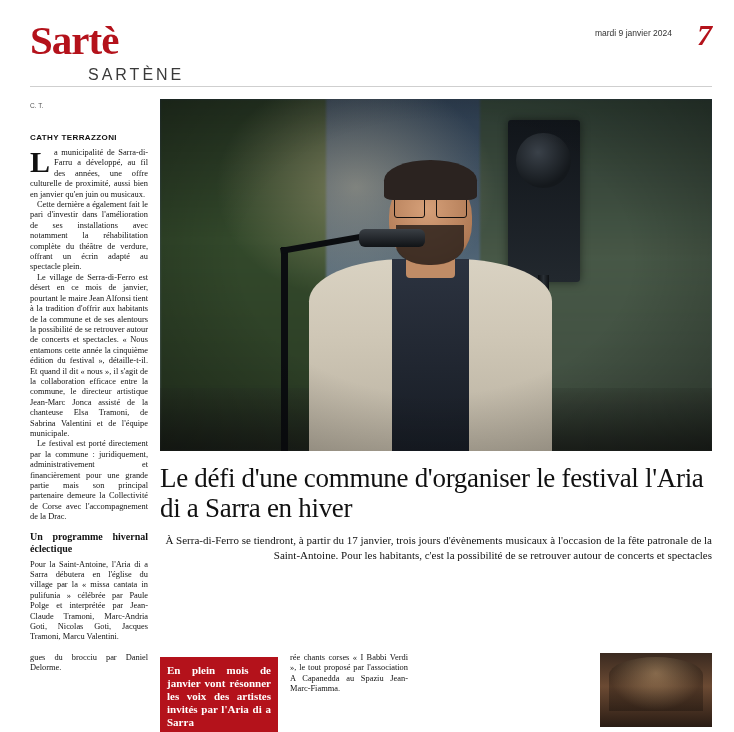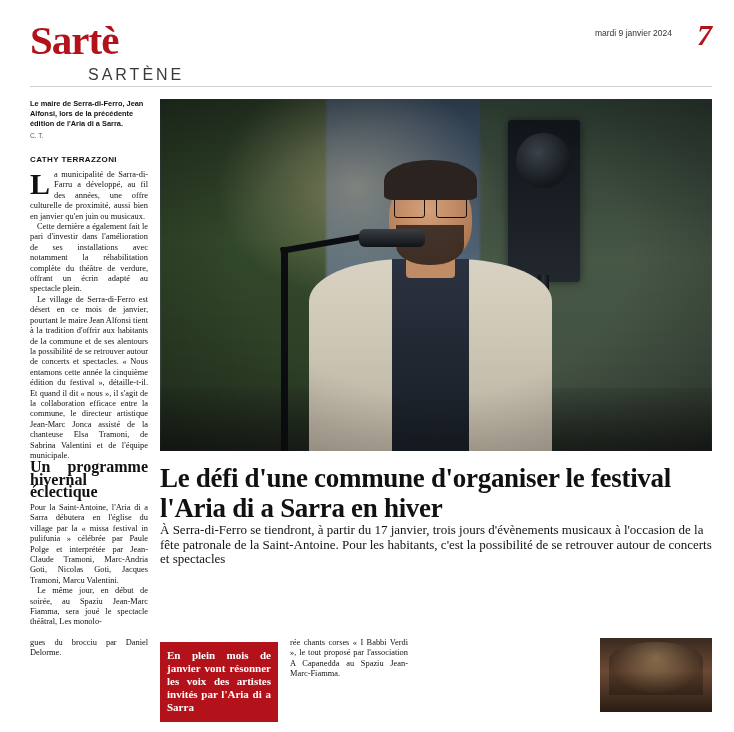--- a/index.html
+++ b/index.html
@@ -94,21 +94,21 @@
     font-family: "Liberation Sans", sans-serif;
     font-size: 6.5px;
     color: #555;
     margin-top: 3px;
   }
   .byline {
     font-family: "Liberation Sans", sans-serif;
     font-size: 8px;
     font-weight: bold;
     letter-spacing: .4px;
-    margin-top: 16px;
+    margin-top: 24px;
     margin-bottom: 6px;
     color: #111;
   }
   .body-col {
     font-family: "Liberation Serif", serif;
     font-size: 8.4px;
     line-height: 10.4px;
     text-align: justify;
     color: #111;
     hyphens: auto;
@@ -125,23 +125,23 @@
     font-family: "Liberation Serif", serif;
     font-weight: bold;
     font-size: 30px;
     line-height: 24px;
     padding: 2px 4px 0 0;
     color: #111;
   }
   .subhead {
     font-family: "Liberation Serif", serif;
     font-weight: bold;
-    font-size: 16px;
+    font-size: 10px;
     line-height: 12.5px;
-    margin-top: 0;
+    margin-top: 8px;
     margin-bottom: 4px;
   }
 
   
   .photo {
     position: relative;
     width: 100%;
     height: 352px;
     overflow: hidden;
     background: #1b2430;
@@ -285,31 +285,32 @@
     border-radius: 6px;
   }
   .ph-vignette {
     position: absolute; inset: 0;
     background: radial-gradient(ellipse at 50% 45%, rgba(0,0,0,0) 50%, rgba(0,0,0,.35) 100%);
   }
 
   
   .headline {
     font-family: "Liberation Serif", serif;
-    font-weight: bold;
+    font-weight: normal;
     font-size: 27px;
     line-height: 30px;
     margin: 12px 0 0 0;
     letter-spacing: -0.3px;
   }
   .standfirst {
     font-family: "Liberation Serif", serif;
-    font-size: 13px;
+    font-size: 11px;
     line-height: 14.5px;
-    text-align: left;
+    margin-top: 10px;
+    text-align: right;
   }
 
   
   .lower {
     display: flex;
     gap: 12px;
     margin-top: 10px;
   }
   .lower-main {
     flex: 1;
@@ -371,32 +372,31 @@
     <h1 class="masthead-title">Sartè</h1>
     <div class="masthead-sub">SARTÈNE</div>
     <div class="masthead-date">mardi 9 janvier 2024</div>
     <div class="masthead-page">7</div>
   </div>
   <div class="rule"></div>
 
   <div class="upper">
 
     <div class="col-left">
-      <div class="caption-top">Le maire de Serra-di-Ferro, Jean Alfonsi, lors de la précédente édition de l'Aria di a Sarra.</div>
       <div class="caption-credit">C. T.</div>
 
       <div class="byline">CATHY TERRAZZONI</div>
 
       <div class="body-col">
         <p class="first"><span class="dropcap">L</span><span>a municipalité de Sarra-di-Farru a développé, au fil des années, une offre culturelle de proximité, aussi bien en janvier qu'en juin ou musicaux.</span></p>
         <p>Cette dernière a également fait le pari d'investir dans l'amélioration de ses installations avec notamment la réhabilitation complète du théâtre de verdure, offrant un écrin adapté au spectacle plein.</p>
         <p>Le village de Serra-di-Ferro est désert en ce mois de janvier, pourtant le maire Jean Alfonsi tient à la tradition d'offrir aux habitants de la commune et de ses alentours la possibilité de se retrouver autour de concerts et spectacles. « Nous entamons cette année la cinquième édition du festival », détaille-t-il. Et quand il dit « nous », il s'agit de la collaboration efficace entre la commune, le directeur artistique Jean-Marc Jonca assisté de la chanteuse Elsa Tramoni, de Sabrina Valentini et de l'équipe municipale.</p>
+        <p>Le festival est porté directement par la commune : juridiquement, administrativement et financièrement pour une grande partie mais son principal partenaire demeure la Collectivité de Corse avec l'accompagnement de la Drac.</p>
         <div class="subhead">Un programme hivernal éclectique</div>
-        <p class="first">Pour la Saint-Antoine, l'Aria di a Sarra débutera en l'église du village par la « missa festival in pulifunia » célébrée par Paule Polge et interprétée par Jean-Claude Tramoni, Marc-Andria Goti, Nicolas Goti, Jacques Tramoni, Marcu Valentini.</p>
-        <p>Le même jour, en début de soirée, au Spaziu Jean-Marc Fiamma, sera joué le spectacle théâtral, Les monolo-</p>
+        <p class="first">Pour la Saint-Antoine, l'Aria di a Sarra débutera en l'église du village par la « missa cantata in pulifunia » célébrée par Paule Polge et interprétée par Jean-Claude Tramoni, Marc-Andria Goti, Nicolas Goti, Jacques Tramoni, Marcu Valentini.</p>
       </div>
     </div>
 
     <div class="photo-wrap">
       <div class="photo">
         <div class="ph-sky"></div>
         <div class="ph-green"></div>
         <div class="ph-green2"></div>
         <div class="ph-backlight"></div>
         <div class="ph-speaker"></div>

